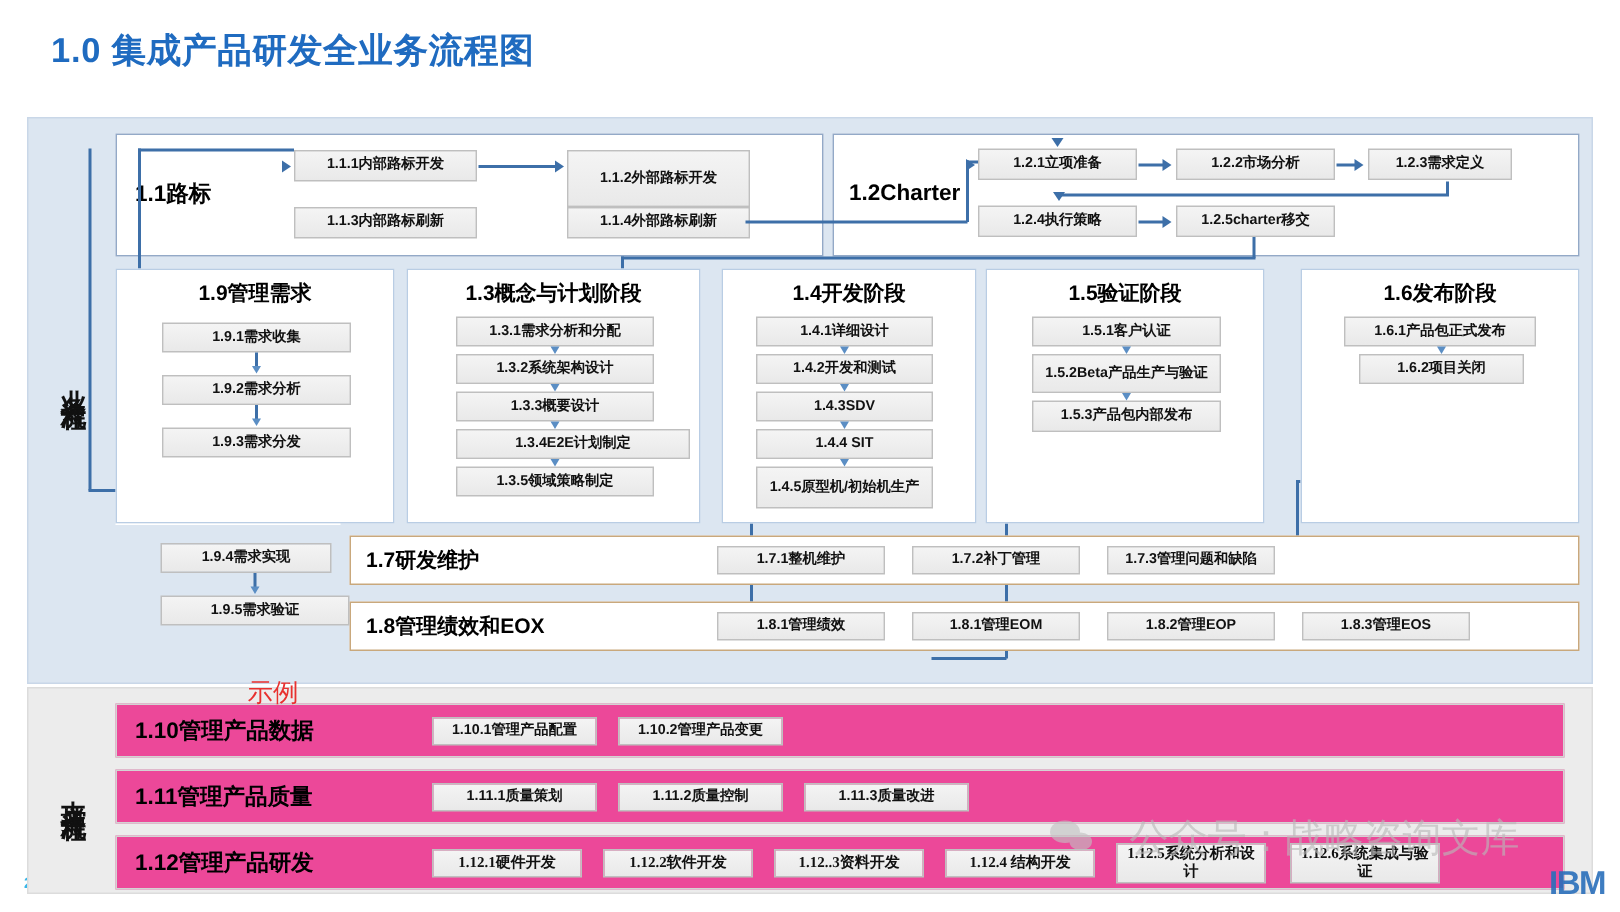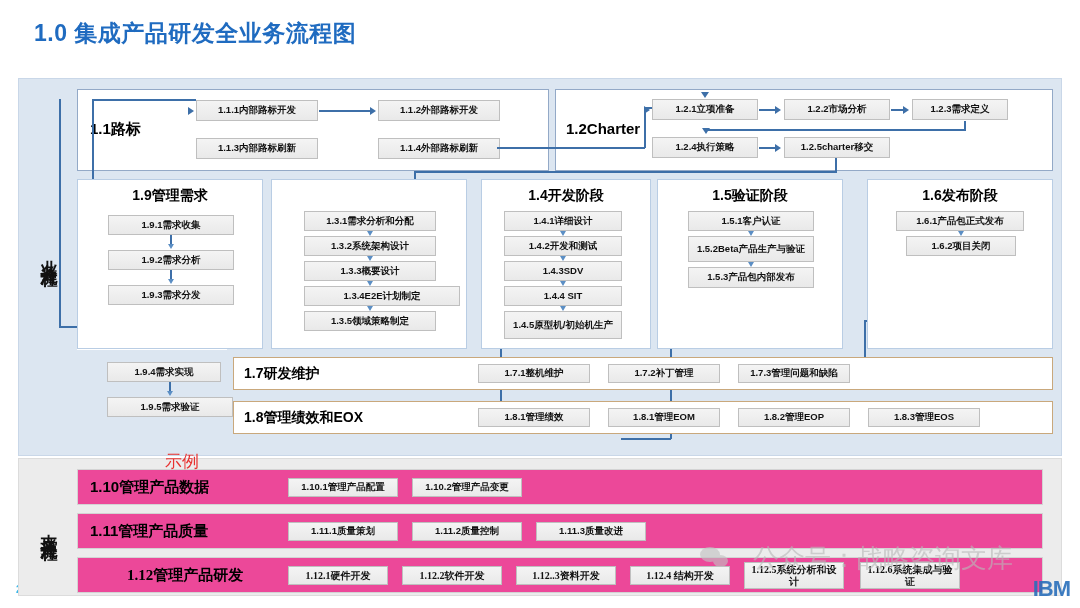--- a/index.html
+++ b/index.html
@@ -90,21 +90,21 @@
   .suprow{
     position:absolute;left:58px;width:966px;height:36px;
     background:#ec4899;border:1px solid #d3d3d3;box-sizing:border-box;
   }
   #srow10{top:10px;}
   #srow11{top:54px;}
   #srow12{top:98px;}
   .suprow .rtitle{
     position:absolute;left:12px;top:8px;font-size:15px;font-weight:bold;color:#000;
   }
-  #srow12 .rtitle{font-family:Liberation Serif, serif;margin-left:37px;}
+  #srow12 .rtitle{font-family:Liberation Sans, sans-serif;}
   #srow12 .pbox{font-family:"Liberation Serif","DejaVu Serif",serif;font-size:10px;}
 
   
   #example{
     position:absolute;left:165px;top:450px;font-size:17px;font-weight:normal;color:#e8312f;
     font-family:"Liberation Serif","DejaVu Serif",serif;
   }
 
   
   .ln{position:absolute;background:#3d6fa8;}
@@ -140,21 +140,21 @@
 
 <div id="frame">
 
   <div id="biz-band">
 
     <div class="side-label" id="biz-label">业务流程</div>
 
     <div class="toppanel" id="panel-roadmap">
       <div class="panel-title" id="t-roadmap">1.1路标</div>
       <div class="pbox" style="left:118px;top:10px;width:122px;height:21px;">1.1.1内部路标开发</div>
-      <div class="pbox" style="left:300px;top:10px;width:122px;height:21px;text-align:right;">1.1.2外部路标开发</div>
+      <div class="pbox" style="left:300px;top:10px;width:122px;height:38px;text-align:right;">1.1.2外部路标开发</div>
       <div class="pbox" style="left:118px;top:48px;width:122px;height:21px;">1.1.3内部路标刷新</div>
       <div class="pbox" style="left:300px;top:48px;width:122px;height:21px;">1.1.4外部路标刷新</div>
 
       <div class="ln lnh" style="left:241px;top:20px;width:51px;"></div>
       <div class="arw arw-r" style="left:292px;top:16.5px;"></div>
 
       <div class="arw arw-r" style="left:110px;top:16.5px;"></div>
     </div>
 
     <div class="toppanel" id="panel-charter">
@@ -202,20 +202,21 @@
         <div class="pbox" style="left:30px;top:35px;width:126px;height:20px;">1.9.1需求收集</div>
         <div class="pbox" style="left:30px;top:70px;width:126px;height:20px;">1.9.2需求分析</div>
         <div class="pbox" style="left:30px;top:105px;width:126px;height:20px;">1.9.3需求分发</div>
         <div class="ln lnv" style="left:92px;top:55px;height:10px;"></div>
         <div class="arw arw-ds" style="left:89.5px;top:64px;"></div>
         <div class="ln lnv" style="left:92px;top:90px;height:10px;"></div>
         <div class="arw arw-ds" style="left:89.5px;top:99px;"></div>
       </div>
 
       <div class="stagecol" style="left:194px;width:196px;">
+        <div class="stagehead">1.3概念与计划阶段</div>
         <div class="pbox" style="left:32px;top:31px;width:132px;height:20px;">1.3.1需求分析和分配</div>
         <div class="pbox" style="left:32px;top:56px;width:132px;height:20px;">1.3.2系统架构设计</div>
         <div class="pbox" style="left:32px;top:81px;width:132px;height:20px;">1.3.3概要设计</div>
         <div class="pbox" style="left:32px;top:106px;width:156px;height:20px;">1.3.4E2E计划制定</div>
         <div class="pbox" style="left:32px;top:131px;width:132px;height:20px;">1.3.5领域策略制定</div>
         <div class="arw arw-ds" style="left:94.5px;top:51px;"></div>
         <div class="arw arw-ds" style="left:94.5px;top:76px;"></div>
         <div class="arw arw-ds" style="left:94.5px;top:101px;"></div>
         <div class="arw arw-ds" style="left:94.5px;top:126px;"></div>
       </div>

